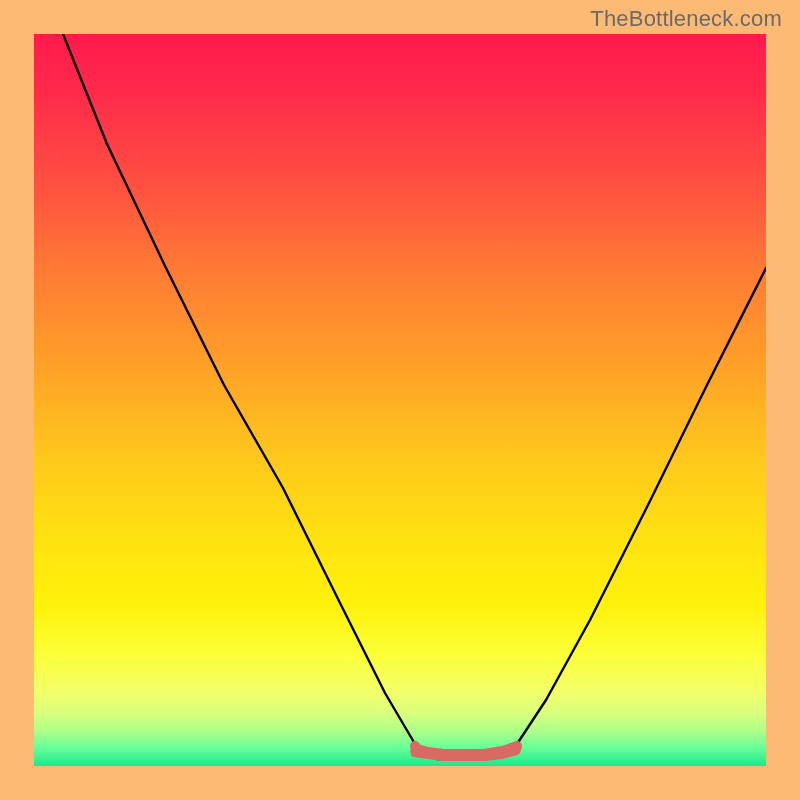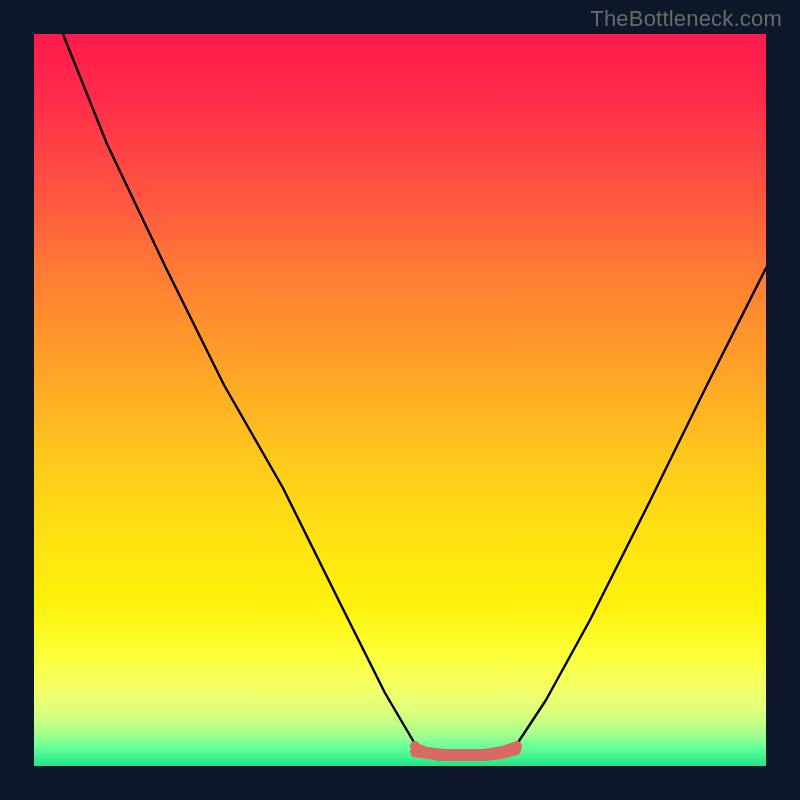--- a/index.html
+++ b/index.html
@@ -8,21 +8,21 @@
     width: 800px;
     height: 800px;
     overflow: hidden;
     background: #000;
     font-family: Arial, Helvetica, sans-serif;
   }
   .frame {
     position: relative;
     width: 800px;
     height: 800px;
-    background: #0f172a;
+    background: #fdba74;
   }
   .plot {
     position: absolute;
     left: 34px;
     top: 34px;
     width: 732px;
     height: 732px;
     overflow: hidden;
   }
   .gradient {

